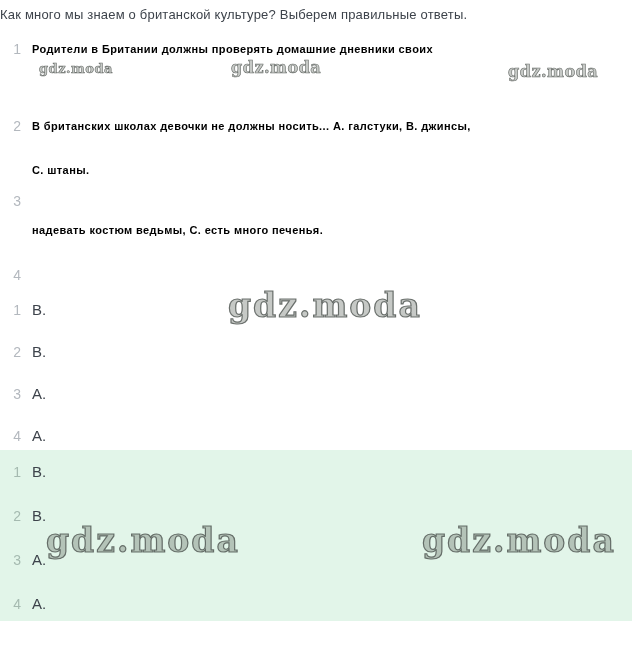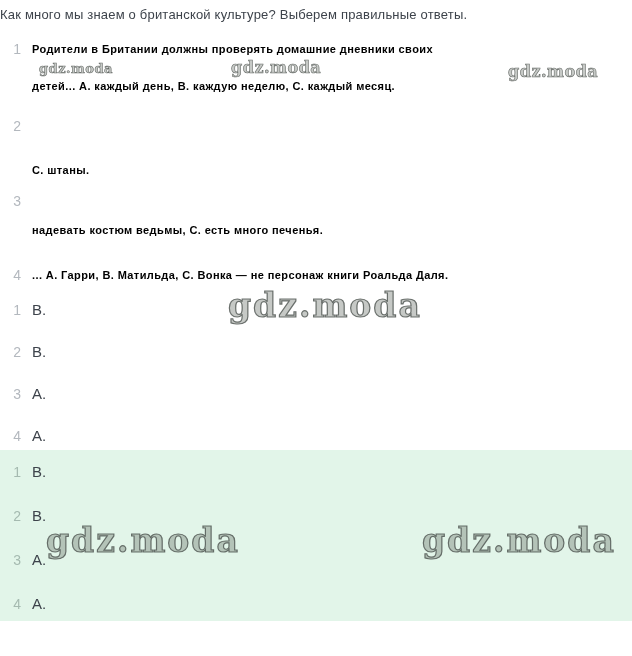--- a/index.html
+++ b/index.html
@@ -79,30 +79,29 @@
 </style>
 </head>
 <body>
 
 <div class="page">
 
   <div class="title">Как много мы знаем о британской культуре? Выберем правильные ответы.</div>
 
   <div class="num" style="left:11px; top:39px">1</div>
   <div class="line" style="left:32px; top:39px">Родители в Британии должны проверять домашние дневники своих</div>
-  <div class="line" style="left:32px; top:76px">детей... А. каждый день, В. каждую неделю, С. каждый месяц.</div>
 
   <div class="num" style="left:11px; top:116px">2</div>
+  <div class="line" style="left:32px; top:116px">В британских школах девочки не должны носить... А. галстуки, В. джинсы,</div>
   <div class="line" style="left:32px; top:160px">С. штаны.</div>
 
   <div class="num" style="left:11px; top:191px">3</div>
   <div class="line" style="left:32px; top:220px">надевать костюм ведьмы, С. есть много печенья.</div>
 
   <div class="num" style="left:11px; top:265px">4</div>
-  <div class="line" style="left:32px; top:265px">... А. Гарри, В. Матильда, С. Вонка — не персонаж книги Роальда Даля.</div>
 
   <div class="num" style="left:11px; top:300px">1</div>
   <div class="answer-letter" style="top:300px">В.</div>
 
   <div class="num" style="left:11px; top:342px">2</div>
   <div class="answer-letter" style="top:342px">В.</div>
 
   <div class="num" style="left:11px; top:384px">3</div>
   <div class="answer-letter" style="top:384px">А.</div>
 

